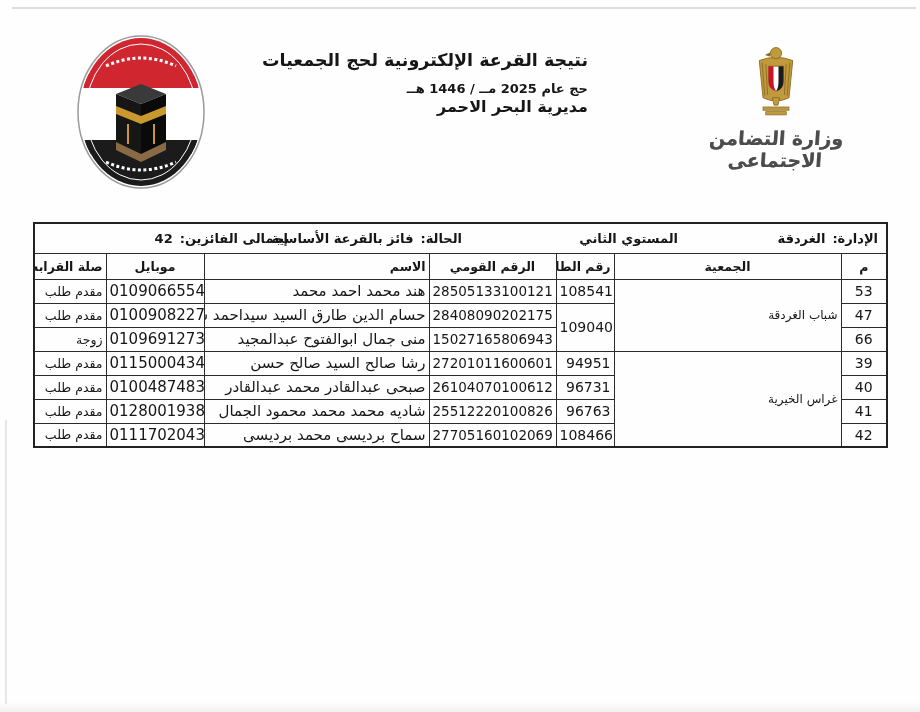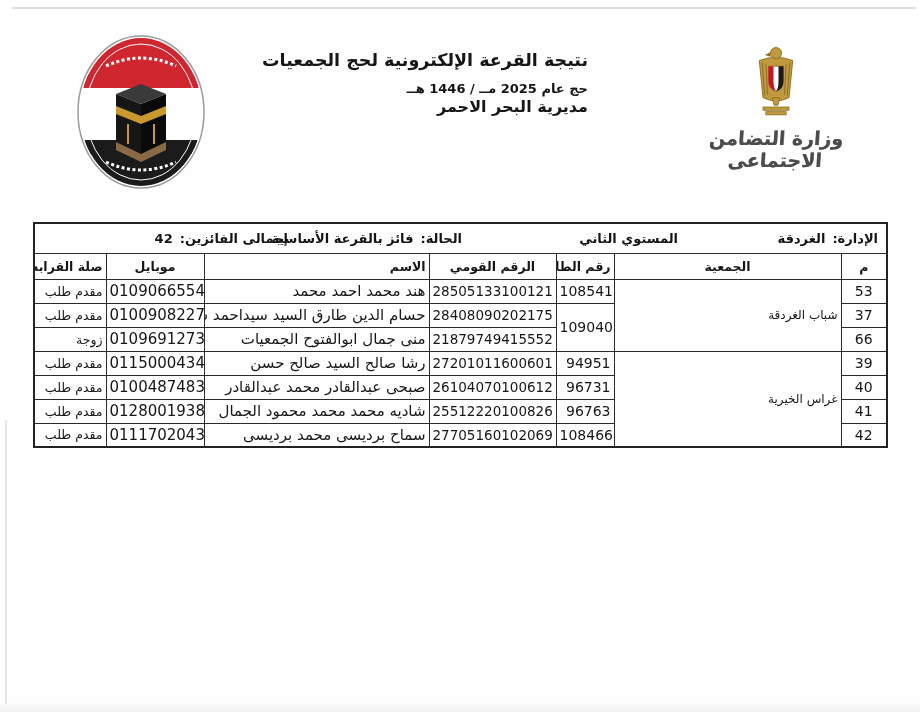--- a/index.html
+++ b/index.html
@@ -186,32 +186,32 @@
       <td class="c-m">53</td>
       <td class="c-assoc" rowspan="3">شباب الغردقة</td>
       <td class="c-req">108541</td>
       <td class="c-nid">28505133100121</td>
       <td class="c-name">هند محمد احمد محمد</td>
       <td class="c-mobile">01090665547</td>
       <td class="c-rel">مقدم طلب</td>
     </tr>
 
     <tr class="data-row">
-      <td class="c-m">37</td>
+      <td class="c-m">47</td>
       <td class="c-req" rowspan="2">109040</td>
       <td class="c-nid">28408090202175</td>
       <td class="c-name">حسام الدين طارق السيد سيداحمد سيد</td>
       <td class="c-mobile">01009082275</td>
       <td class="c-rel">مقدم طلب</td>
     </tr>
 
     <tr class="data-row">
       <td class="c-m">66</td>
-      <td class="c-nid">21879749415552</td>
-      <td class="c-name">منى جمال ابوالفتوح الجمعيات</td>
+      <td class="c-nid">15027165806943</td>
+      <td class="c-name">منى جمال ابوالفتوح عبدالمجيد</td>
       <td class="c-mobile">01096912739</td>
       <td class="c-rel">زوجة</td>
     </tr>
 
     <tr class="data-row">
       <td class="c-m">39</td>
       <td class="c-assoc" rowspan="4">غراس الخيرية</td>
       <td class="c-req">94951</td>
       <td class="c-nid">27201011600601</td>
       <td class="c-name">رشا صالح السيد صالح حسن</td>

